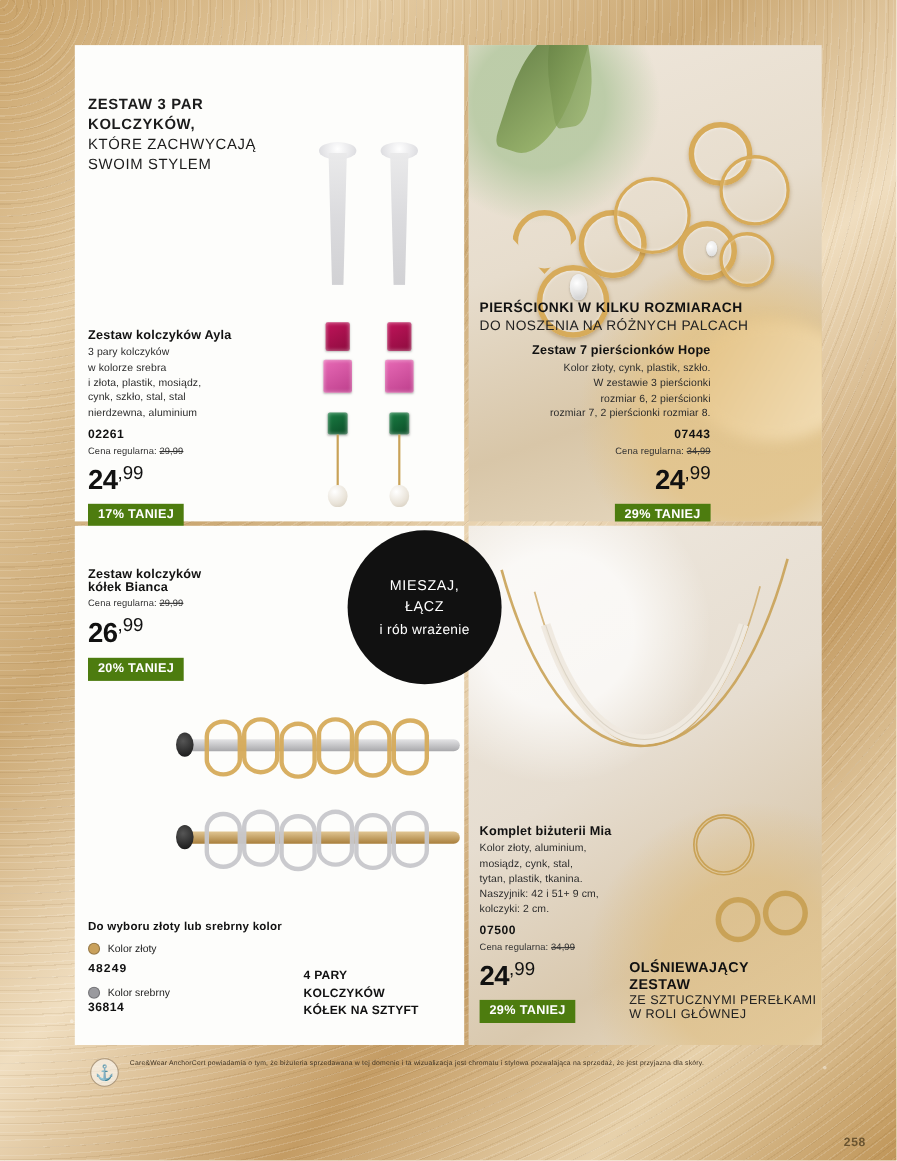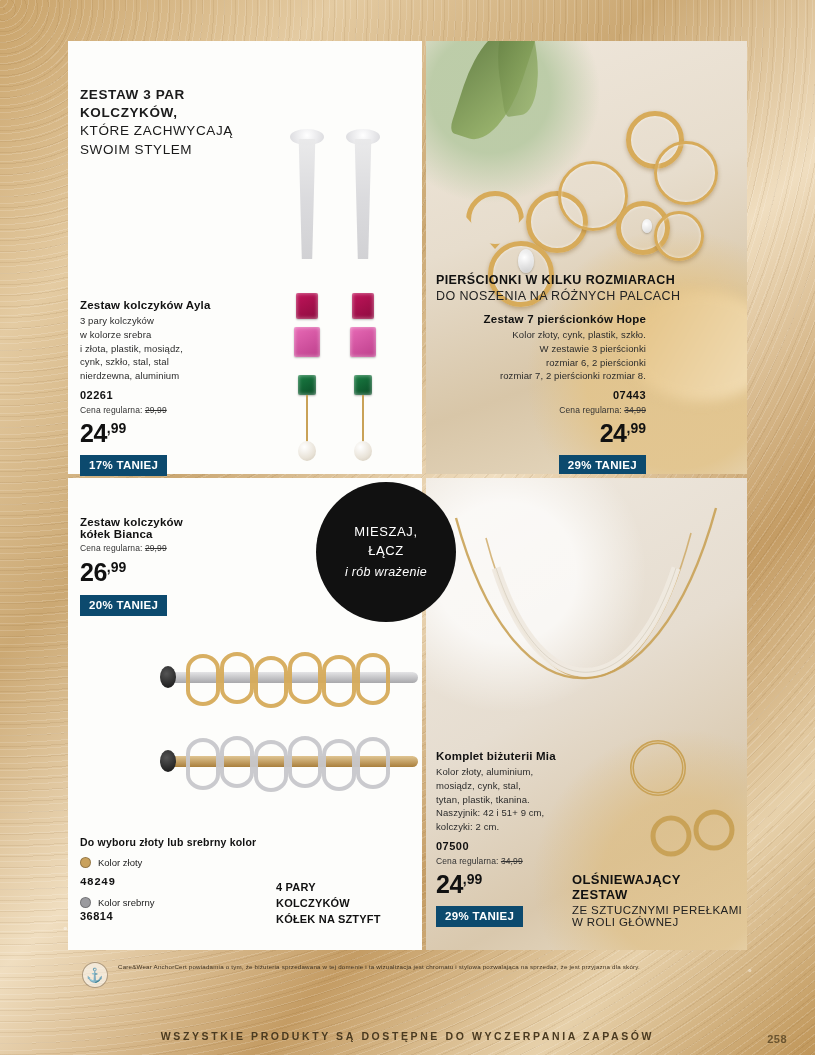--- a/index.html
+++ b/index.html
@@ -70,40 +70,40 @@
   }
   .h-light {
     color:#1b1b1b; letter-spacing:.6px; line-height:1.35; font-size:13.5px; font-weight:400;
   }
   .prod-title { font-weight:bold; font-size:11.5px; color:#111; letter-spacing:.2px; }
   .prod-desc { font-size:9.5px; color:#2b2b2b; line-height:1.45; letter-spacing:.1px; }
   .code { font-size:11px; font-weight:bold; color:#111; letter-spacing:.5px; margin-top:6px; }
   .regular { font-size:8.5px; color:#333; letter-spacing:.1px; }
   .regular s { text-decoration: line-through; }
   .price { font-size:25px; font-weight:bold; color:#111; line-height:1; letter-spacing:-.5px; }
-  .price sup { font-size:14px; font-weight:bold; vertical-align:super; letter-spacing:0; }
+  .price sup { font-size:17px; font-weight:normal; vertical-align:super; letter-spacing:0; }
   .badge {
-    display:inline-block; background:#0c4a6e; color:#fff; font-weight:bold;
+    display:inline-block; background:#4d7c0f; color:#fff; font-weight:bold;
     font-size:11.5px; padding:4px 9px 5px; letter-spacing:.3px;
   }
 
   
   .photo-h-bold { font-weight:bold; font-size:12.5px; color:#111; letter-spacing:.4px; }
   .photo-h-light { font-size:12.5px; color:#222; letter-spacing:.4px; }
 
   
   #mix-sticker {
     position:absolute; left:316px; top:482px; width:140px; height:140px;
     background:#111; border-radius:50%; color:#fff; display:flex;
     flex-direction:column; justify-content:center;
     text-align:center; line-height:1.45; z-index:6;
   }
   #mix-sticker .l1 { font-size:13px; letter-spacing:.6px; }
   #mix-sticker .l2 { font-size:13px; letter-spacing:.6px; }
-  #mix-sticker .l3 { font-size:12.5px; font-style:italic; letter-spacing:.3px; margin-top:2px; }
+  #mix-sticker .l3 { font-size:12.5px; letter-spacing:.3px; margin-top:2px; }
 
   
   .swatch-row { display:flex; align-items:center; gap:7px; margin-bottom:1px; }
   .swatch { width:11px; height:11px; border-radius:50%; border:1px solid rgba(0,0,0,.25); }
   .swatch-label { font-size:9.5px; color:#222; }
   .choice-head { font-size:10.5px; font-weight:bold; color:#111; letter-spacing:.2px; }
 
   .four-pairs { font-size:11px; font-weight:bold; color:#111; line-height:1.45; letter-spacing:.2px; }
 
   
@@ -347,16 +347,15 @@
     <div class="l1">MIESZAJ,</div>
     <div class="l2">ŁĄCZ</div>
     <div class="l3">i rób wrażenie</div>
   </div>
 
   <div id="anchor-note">
     <div id="anchor-badge">⚓</div>
     <div id="anchor-text">Care&amp;Wear AnchorCert powiadamia o tym, że biżuteria sprzedawana w tej domenie i ta wizualizacja jest chromatu i stylowa pozwalająca na sprzedaż, że jest przyjazna dla skóry.</div>
   </div>
 
-  <div id="footer-strip">WSZYSTKIE PRODUKTY SĄ DOSTĘPNE DO WYCZERPANIA ZAPASÓW</div>
   <div id="page-number">258</div>
 
 </div>
 
 </body></html>

